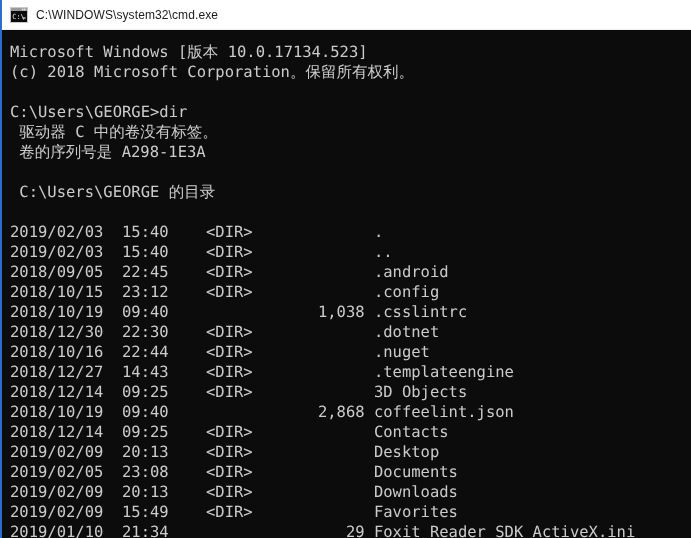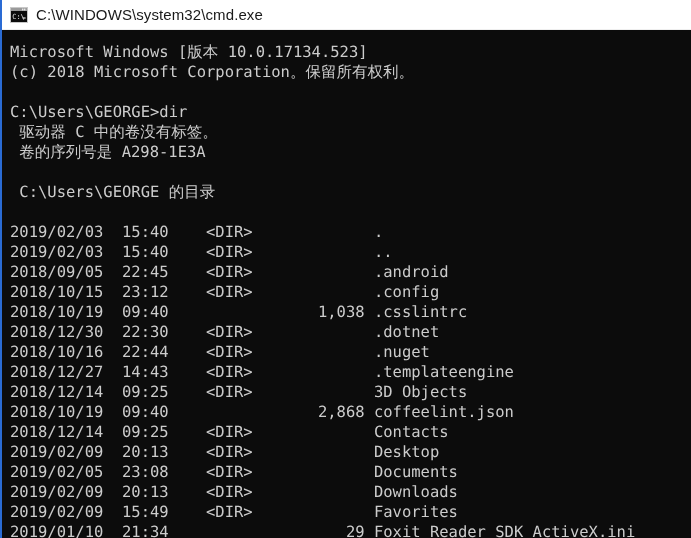--- a/index.html
+++ b/index.html
@@ -36,21 +36,21 @@
   }
   #titlebar .app-icon {
     width: 18px;
     height: 16px;
     margin-right: 8px;
     flex: 0 0 auto;
     display: block;
   }
   #titlebar .title-text {
     font-family: "Liberation Sans", sans-serif;
-    font-size: 15px;
+    font-size: 12px;
     color: #1a1a1a;
     letter-spacing: 0.1px;
     white-space: nowrap;
     line-height: 1;
   }
   
   #console {
     position: relative;
     background: #0c0c0c;
     height: 508px;

